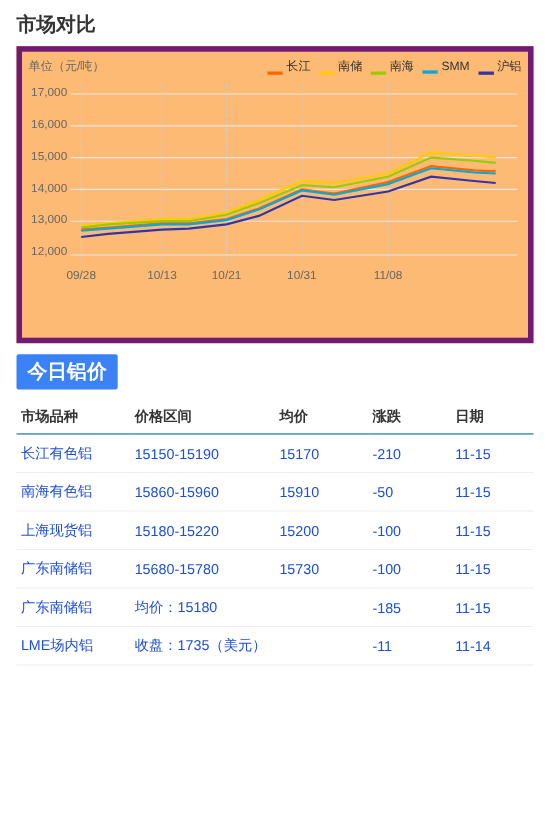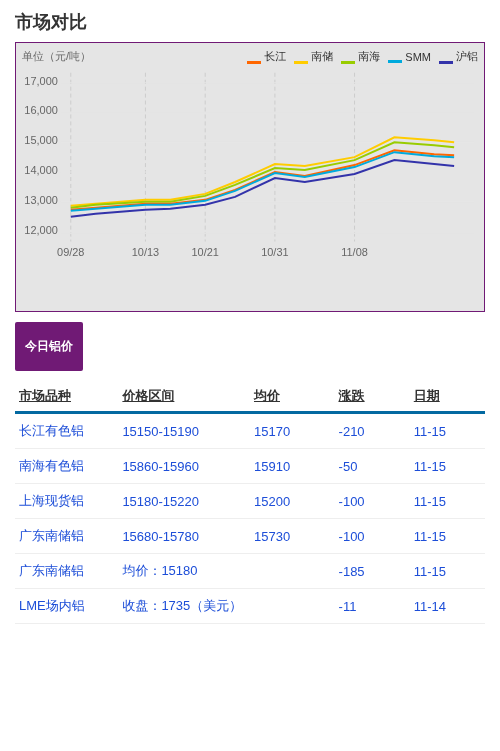--- a/index.html
+++ b/index.html
@@ -23,22 +23,22 @@
       font-weight: bold;
       color: #333;
       margin-bottom: 8px;
     }
 
     
     .chart-container {
       width: 100%;
       height: 270px;
       position: relative;
-      background: #e5e5e5;
-      border: 1px solid #701a75;
+      background: #fdba74;
+      border: 5px solid #701a75;
       margin-bottom: 10px;
     }
 
     .chart-unit {
       font-size: 11px;
       color: #666;
       position: absolute;
       top: 6px;
       left: 6px;
     }
@@ -69,38 +69,37 @@
     .chart-svg-wrapper {
       position: absolute;
       top: 0;
       left: 0;
       width: 100%;
       height: 100%;
     }
 
     
     .today-price-header {
-      background: #701a75;
+      background: #3b82f6;
       color: #fff;
-      font-size: 12px;
+      font-size: 18px;
       font-weight: bold;
-      padding: 16px 10px;
+      padding: 4px 10px;
       margin-bottom: 10px;
       display: inline-block;
       border-radius: 2px;
     }
 
     .price-table {
       width: 100%;
       border-collapse: collapse;
     }
 
     .price-table thead tr {
-      border-bottom: 3px solid #0369a1;
-      text-decoration: underline;
+      border-bottom: 1px solid #0369a1;
     }
 
     .price-table thead th {
       font-size: 13px;
       font-weight: bold;
       color: #333;
       padding: 6px 4px;
       text-align: left;
     }
 

